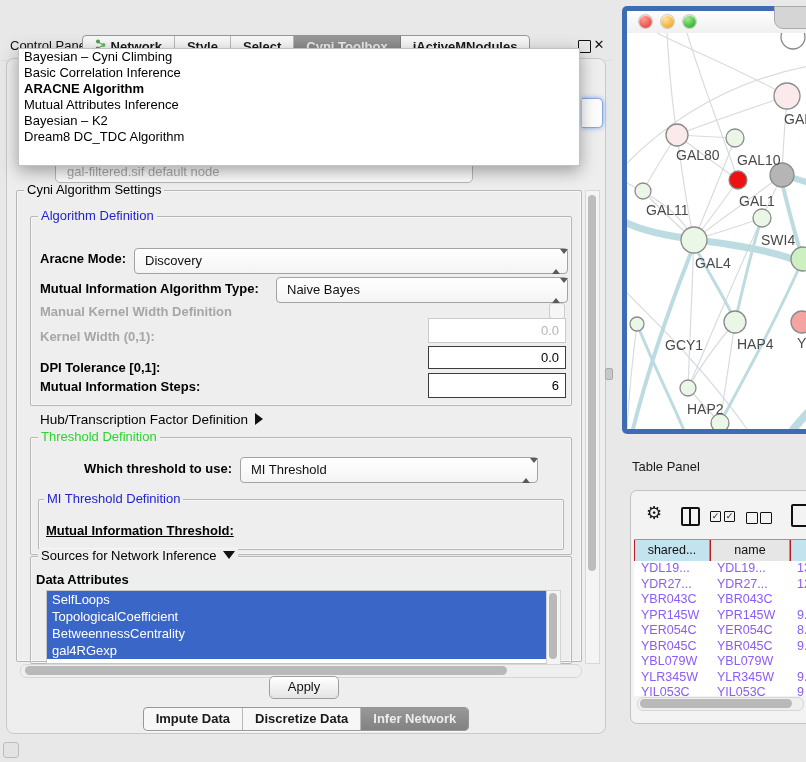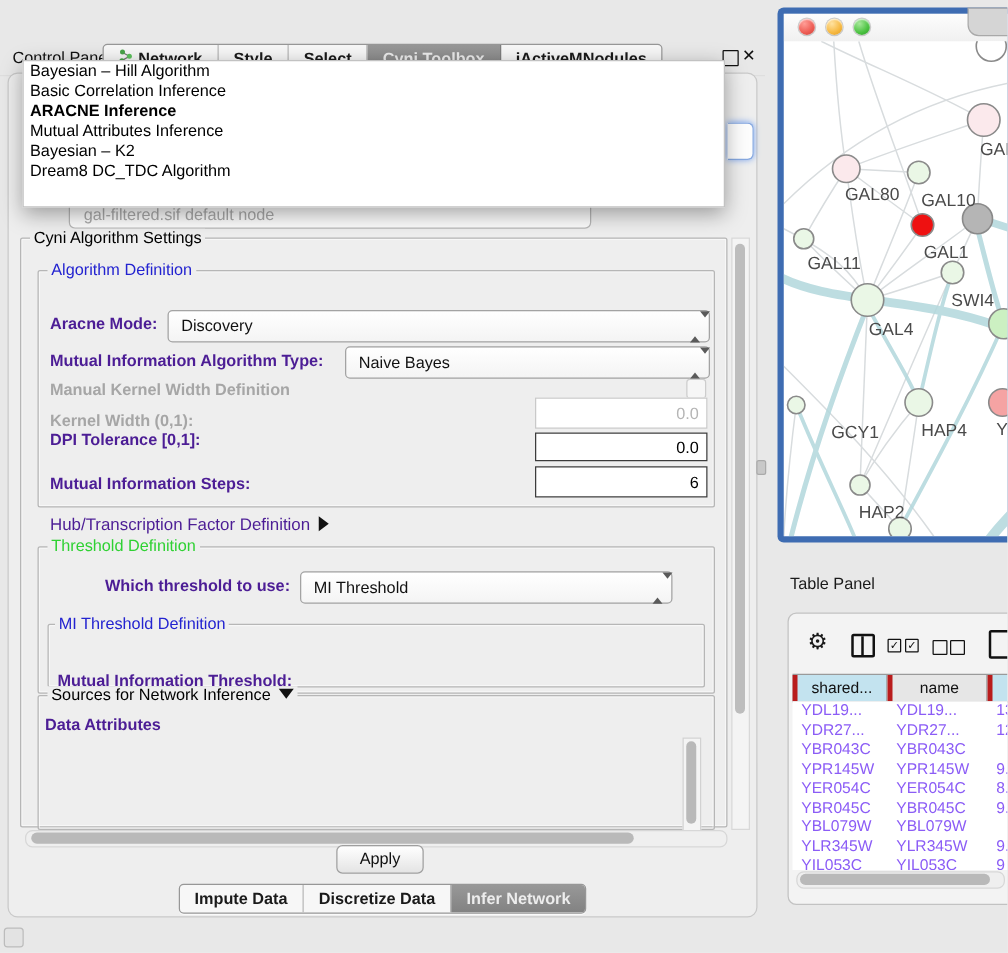--- a/index.html
+++ b/index.html
@@ -1,20 +1,20 @@
 <!DOCTYPE html>
 <html style="--sel-blue: #3a66c8; --blue-title: #2323d0; --green-title: #2fd133; --win-border: #3e6cb2; --th-blue: #c3e3ef; --mac-red: #ed5a52; --mac-yellow: #f6b73e; --mac-green: #49c13f; --edge-teal: #b2d7dc; --edge-gray: #d8dcde;"><head>
 <meta charset="utf-8">
 <style>
   html,body{margin:0;padding:0;}
   body{font-family:"Liberation Sans","DejaVu Sans",sans-serif;background:#e8e8e8;}
   #root{position:relative;width:806px;height:762px;overflow:hidden;background:#e8e8e8;
         -webkit-font-smoothing:antialiased;}
   .abs{position:absolute;margin-top:28px;}
-  .lbl{position:absolute;font-size:13px;color:#4c1d95;white-space:nowrap;line-height:15px;}
+  .lbl{position:absolute;font-size:13px;color:#000000;white-space:nowrap;line-height:15px;}
   .bold{font-weight:bold;}
   .dis{color:#a6a6a6;}
   .blue-t{color:var(--blue-title,#2323d0);}
   .green-t{color:var(--green-title,#2fd133);}
 
   
   #titlebar{position:absolute;left:0;top:0;width:612px;height:32px;border-bottom:1px solid #dedede;}
   #cp-title{position:absolute;left:10px;top:10px;font-size:13px;color:#111;}
   .tb-btn{position:absolute;top:12px;width:11px;height:11px;cursor:default;}
   #float-btn{left:578px;border:1.6px solid #111;border-radius:1px;}
@@ -91,21 +91,21 @@
   
   #tp-title{position:absolute;left:632px;top:459px;font-size:13px;color:#1a1a1a;}
   #tpanel{position:absolute;left:630px;top:490px;width:200px;height:232px;background:#f3f3f3;border:1px solid #c2c2c2;border-radius:7px;}
   #gear-ic{position:absolute;left:646px;top:503px;font-size:18px;color:#1a1a1a;line-height:20px;}
   #cols-ic{position:absolute;left:681px;top:507px;width:15px;height:15px;border:2px solid #111;border-radius:2px;}
   #cols-ic div{position:absolute;left:6px;top:0;width:2px;height:15px;background:#111;}
   .ckb{position:absolute;width:9px;height:9px;border:1.5px solid #111;border-radius:1px;font-size:9px;line-height:9px;text-align:center;color:#111;font-weight:bold;}
   #doc-ic{position:absolute;left:791px;top:504px;width:15px;height:19px;border:2px solid #111;border-radius:2px;background:#f3f3f3;}
 
   #thead{position:absolute;left:634px;top:539px;display:flex;height:21px;border-top:1px solid #9a9a9a;border-bottom:1px solid #9a9a9a;}
-  .hcell{box-sizing:border-box;border-right:1px solid #9a9a9a;border-left:4px solid #b91c1c;font-size:12.5px;color:#111;text-align:center;line-height:20px;background:#e6e6e6;overflow:hidden;}
+  .hcell{box-sizing:border-box;border-right:1px solid #9a9a9a;border-left:1px solid #b91c1c;font-size:12.5px;color:#111;text-align:center;line-height:20px;background:#e6e6e6;overflow:hidden;}
   .hcell.hl{background:var(--th-blue,#c3e3ef);}
   #trows{position:absolute;left:634px;top:561px;width:220px;height:135px;overflow:hidden;background:#fff;}
   .trow{display:flex;height:15.5px;}
   .tcell{box-sizing:border-box;font-size:12.5px;color:#8b5cf6;line-height:15px;padding-left:7px;white-space:nowrap;overflow:hidden;}
   #tp-hsb{left:637px;top:697px;width:165px;height:12px;}
 </style>
 </head>
 <body>
 
 <div id="root">
@@ -144,23 +144,23 @@
 
   <div id="main-panel"></div>
 
   <div id="combo-fragment"></div>
   <div id="bg-combo">
     <span>gal-filtered.sif default node</span>
   </div>
 
   <div id="algo-popup">
     <div id="algo-items">
-        <div class="algo-item">Bayesian – Hill Algorithm</div>
+        <div class="algo-item">Bayesian – Cyni Climbing</div>
         <div class="algo-item">Basic Correlation Inference</div>
-        <div class="algo-item b">ARACNE Inference</div>
+        <div class="algo-item b">ARACNE Algorithm</div>
         <div class="algo-item">Mutual Attributes Inference</div>
         <div class="algo-item">Bayesian – K2</div>
         <div class="algo-item">Dream8 DC_TDC Algorithm</div>
       </div>
   </div>
 
   <div class="group" style="left:16px;top:190px;width:564px;height:470px;"></div>
   <span class="gl" style="left:24px;top:183px;">Cyni Algorithm Settings</span>
 
   <div class="group" style="left:30px;top:216px;width:540px;height:188px;"></div>
@@ -177,45 +177,51 @@
     <span class="val">Naive Bayes</span>
     <span class="stepper"><span class="up"></span><span class="dn"></span></span>
   </div>
 
   <span class="lbl bold dis" style="left:40px;top:304px;">Manual Kernel Width Definition</span>
   <div class="cb" style="left:549px;top:303px;"></div>
 
   <span class="lbl bold dis" style="left:40px;top:329px;">Kernel Width (0,1):</span>
   <input class="field off" style="left: 428px; top: 318px; width: 138px; height: 25px;" readonly="" value="0.0">
 
-  <span class="lbl bold" style="left:40px;top:344px;">DPI Tolerance [0,1]:</span>
+  <span class="lbl bold" style="left:40px;top:360px;">DPI Tolerance [0,1]:</span>
   <input class="field" style="left: 428px; top: 346px; width: 138px; height: 23px;" readonly="" value="0.0">
 
   <span class="lbl bold" style="left:40px;top:379px;">Mutual Information Steps:</span>
   <input class="field" style="left: 428px; top: 373px; width: 138px; height: 25px;" readonly="" value="6">
 
   <span class="lbl" style="left:40px;top:412px;font-size:13.5px;"><span>Hub/Transcription Factor Definition</span><span class="tri-r"></span></span>
 
   <div class="group" style="left:30px;top:437px;width:540px;height:116px;"></div>
   <span class="gl green-t" style="left:38px;top:430px;">Threshold Definition</span>
 
   <span class="lbl bold" style="left:84px;top:461px;">Which threshold to use:</span>
   <div class="combo" style="left:240px;top:457px;width:296px;height:24px;">
     <span class="val">MI Threshold</span>
     <span class="stepper"><span class="up"></span><span class="dn"></span></span>
   </div>
 
   <div class="group" style="left:38px;top:499px;width:524px;height:49px;"></div>
   <span class="gl blue-t" style="left:44px;top:492px;">MI Threshold Definition</span>
-  <span class="lbl bold" style="left:46px;top:537px;">Mutual Information Threshold:</span>
+  <span class="lbl bold" style="left:46px;top:523px;text-decoration:underline;">Mutual Information Threshold:</span>
 
   <div class="group" style="left:30px;top:556px;width:540px;height:106px;"></div>
   <span class="gl" style="left:38px;top:549px;"><span>Sources for Network Inference</span><span class="tri-d"></span></span>
   <span class="lbl bold" style="left:36px;top:572px;">Data Attributes</span>
 
+  <div id="attr-list">
+      <div class="attr-item">SelfLoops</div>
+      <div class="attr-item">TopologicalCoefficient</div>
+      <div class="attr-item">BetweennessCentrality</div>
+      <div class="attr-item">gal4RGexp</div>
+    </div>
   <div id="attr-vsb">
       <div class="th"></div>
     </div>
 
   <div class="sb-h" style="left:20px;top:664px;width:560px;height:12px;">
     <div class="th" style="left:4px;width:482px;"></div>
   </div>
   <div id="right-vsb">
       <div class="th"></div>
     </div>

